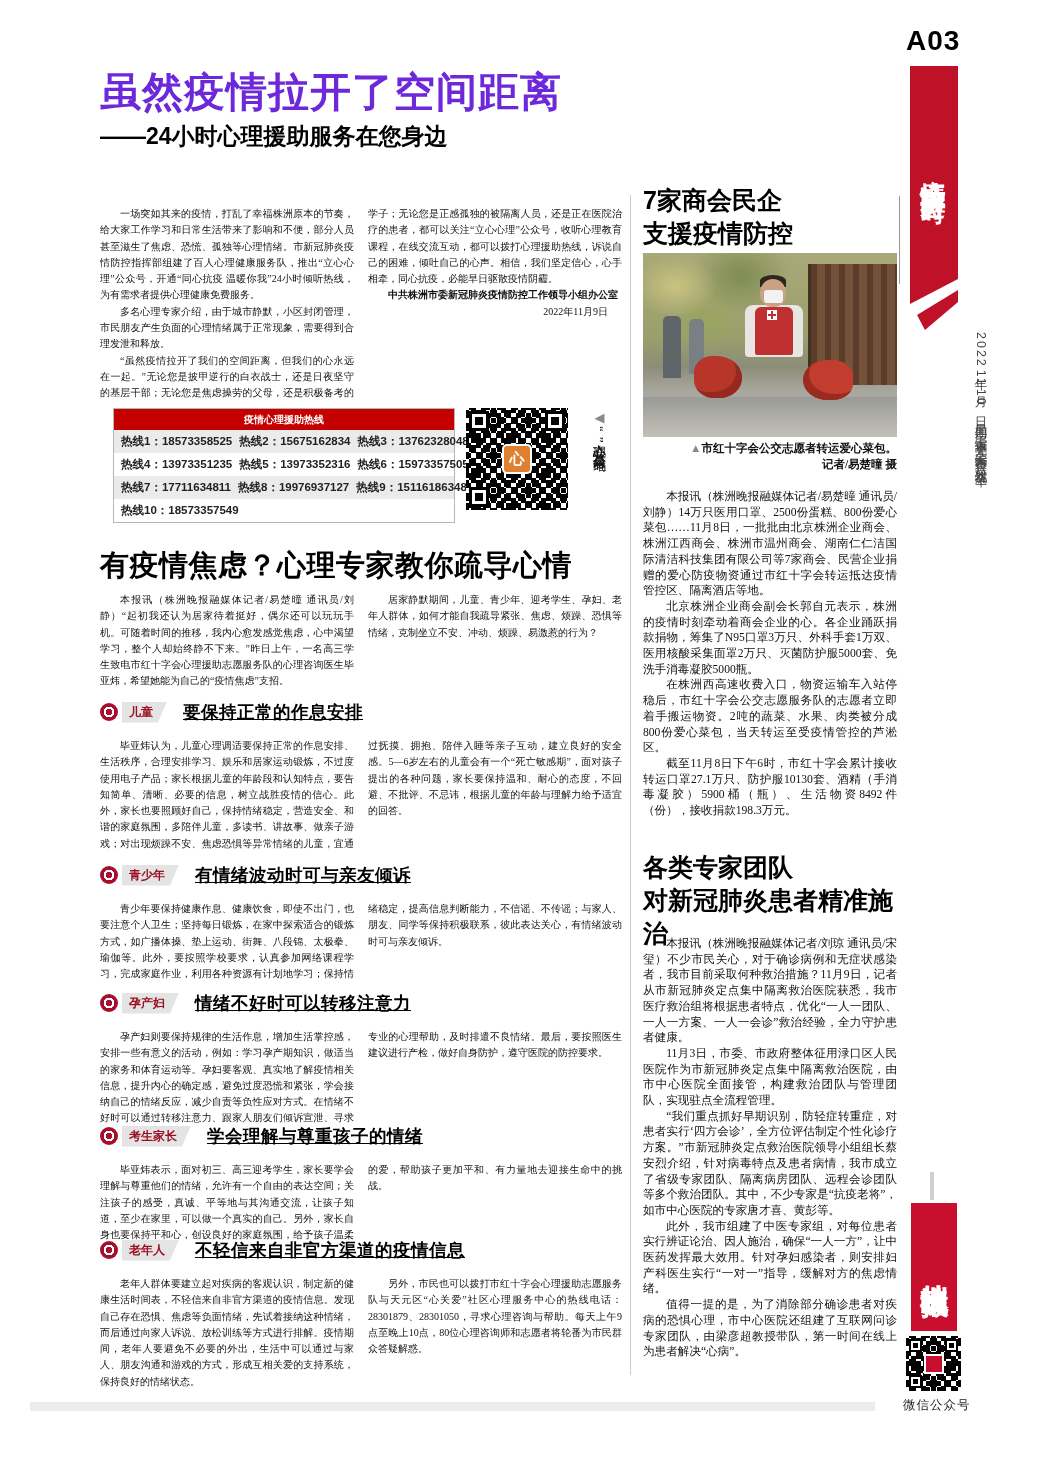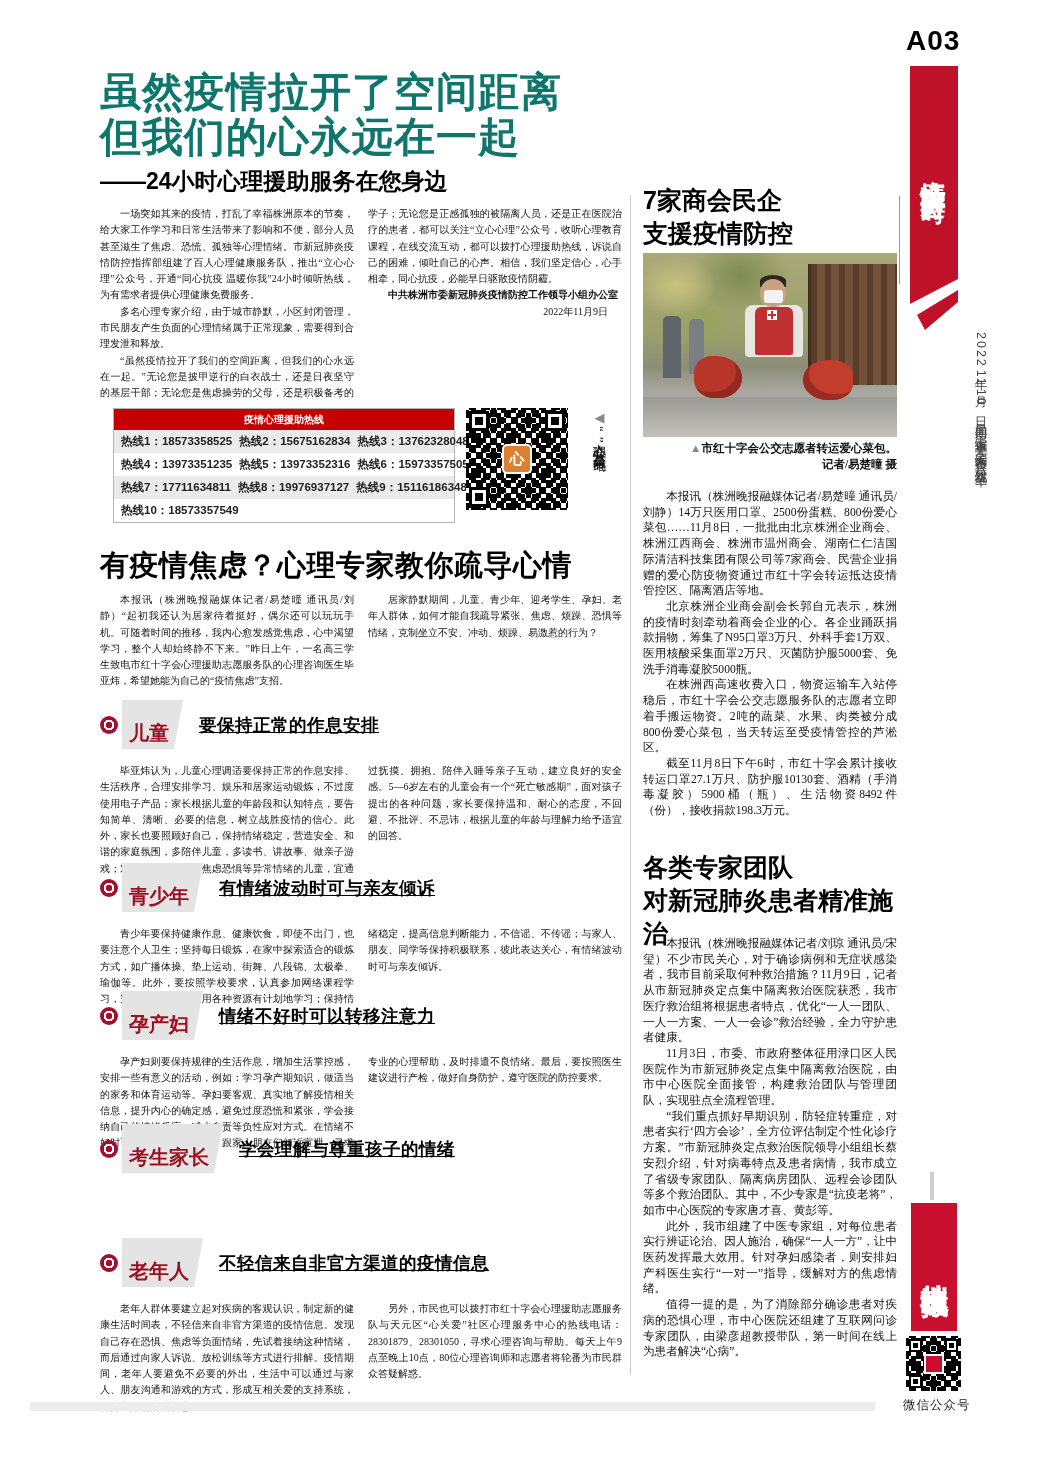--- a/index.html
+++ b/index.html
@@ -4,21 +4,21 @@
 <style>
   html,body{margin:0;padding:0;}
   body{
     width:1039px;height:1459px;position:relative;background:#ffffff;
     font-family:"Liberation Serif","DejaVu Serif",serif;color:#111;
     overflow:hidden;
   }
   .abs{position:absolute;}
   
   .lead-hl{left:100px;top:70px;width:540px;font-family:"Liberation Sans","DejaVu Sans",sans-serif;}
-  .lead-hl .h1{font-size:41px;font-weight:900;line-height:45px;letter-spacing:1px;color:#0f766e;}
+  .lead-hl .h1{font-size:41px;font-weight:900;line-height:45px;letter-spacing:1px;color:#6d28d9;}
   .lead-hl .sub{font-size:23px;font-weight:700;margin-top:6px;color:#000;}
   .guide-hl{left:100px;top:546px;width:540px;font-size:29px;font-weight:900;
     font-family:"Liberation Sans","DejaVu Sans",sans-serif;color:#000;letter-spacing:0.5px;}
   .r-hl{width:258px;font-size:25px;font-weight:900;line-height:33px;
     font-family:"Liberation Sans","DejaVu Sans",sans-serif;color:#000;}
   
   .cols{column-count:2;column-gap:14px;column-fill:auto;overflow:hidden;
     text-align:justify;font-size:10px;line-height:16.3px;}
   .cols p,.rbody p{margin:0;text-indent:2em;}
   .lead-body{left:100px;top:206px;width:522px;height:198px;}
@@ -46,22 +46,22 @@
       width:26px;height:26px;background:#dd8130;border:2px solid #fff;border-radius:5px;
       color:#fff;font-size:15px;line-height:26px;text-align:center;font-weight:bold;}
   .qr-cap{left:572px;top:410px;height:106px;width:36px;writing-mode:vertical-rl;
       font-size:13px;letter-spacing:1px;line-height:17px;}
   .qr-cap .mk{color:#8a8a8a;}
   
   .section{position:absolute;left:100px;width:522px;}
   .sec-head{display:flex;align-items:center;font-family:"Liberation Sans","DejaVu Sans",sans-serif;}
   .donut{width:18px;height:18px;border-radius:50%;flex:0 0 18px;
       background:radial-gradient(circle at 50% 50%,#a50f2d 0 3.5px,#fff 3.5px 5.5px,#a50f2d 5.5px 9px);}
-  .sec-label{color:#9b1022;font-weight:bold;font-size:20px;background:#e4e4e4;
-      padding:20px 14px 2px 7px;margin-left:4px;clip-path:polygon(0 0,100% 0,calc(100% - 9px) 100%,0 100%);}
+  .sec-label{color:#9b1022;font-weight:bold;font-size:12px;background:#e4e4e4;
+      padding:2px 14px 2px 7px;margin-left:4px;clip-path:polygon(0 0,100% 0,calc(100% - 9px) 100%,0 100%);}
   .sec-title{font-size:17.5px;font-weight:bold;color:#000;margin-left:16px;letter-spacing:0.5px;text-decoration:underline;}
   .sec-body{margin-top:14px;}
   
   .vline1{left:630px;top:195px;width:1px;height:1180px;background:#cccccc;}
   .vline2{left:899px;top:196px;width:1px;height:88px;background:#9a9a9a;}
   .vline3{left:930px;top:1172px;width:4px;height:28px;background:#cfcfcf;}
   .botstrip{left:30px;top:1402px;width:845px;height:9px;background:#ececec;}
   
   .photo{left:643px;top:253px;width:254px;height:184px;overflow:hidden;
       background:linear-gradient(#a9a878 0%,#9aa06b 45%,#8c8d79 62%,#a8a79f 75%,#b5b3ac 100%);}
@@ -107,21 +107,20 @@
       font-family:"DejaVu Serif","Liberation Serif",serif;letter-spacing:2px;text-shadow:1px 0 0 #fff;}
   .qr2-stamp{position:absolute;left:50%;top:50%;transform:translate(-50%,-50%);
       width:16px;height:16px;background:#c8102e;border:2px solid #fff;}
   .wechat{left:903px;top:1397px;font-size:12.5px;letter-spacing:1px;color:#222;}
 </style>
 </head>
 <body>
 
 <div class="abs lead-hl">
   <div class="h1">虽然疫情拉开了空间距离</div>
-  <div class="h1">但我们的心永远在一起</div>
   <div class="sub">——24小时心理援助服务在您身边</div>
 </div>
 
 <div class="abs cols lead-body">
   <p>一场突如其来的疫情，打乱了幸福株洲原本的节奏，给大家工作学习和日常生活带来了影响和不便，部分人员甚至滋生了焦虑、恐慌、孤独等心理情绪。市新冠肺炎疫情防控指挥部组建了百人心理健康服务队，推出“立心心理”公众号，开通“同心抗疫 温暖你我”24小时倾听热线，为有需求者提供心理健康免费服务。</p>
   <p>多名心理专家介绍，由于城市静默，小区封闭管理，市民朋友产生负面的心理情绪属于正常现象，需要得到合理发泄和释放。</p>
   <p>“虽然疫情拉开了我们的空间距离，但我们的心永远在一起。”无论您是披甲逆行的白衣战士，还是日夜坚守的基层干部；无论您是焦虑操劳的父母，还是积极备考的学子；无论您是正感孤独的被隔离人员，还是正在医院治疗的患者，都可以关注“立心心理”公众号，收听心理教育课程，在线交流互动，都可以拨打心理援助热线，诉说自己的困难，倾吐自己的心声。相信，我们坚定信心，心手相牵，同心抗疫，必能早日驱散疫情阴霾。</p>
   <p class="signoff">中共株洲市委新冠肺炎疫情防控工作领导小组办公室</p>
   <p class="sign-date">2022年11月9日</p>
 </div>
@@ -194,20 +193,23 @@
   <div class="cols sec-body" style="height:104px;">
     <p>孕产妇则要保持规律的生活作息，增加生活掌控感，安排一些有意义的活动，例如：学习孕产期知识，做适当的家务和体育运动等。孕妇要客观、真实地了解疫情相关信息，提升内心的确定感，避免过度恐慌和紧张，学会接纳自己的情绪反应，减少自责等负性应对方式。在情绪不好时可以通过转移注意力、跟家人朋友们倾诉宣泄、寻求专业的心理帮助，及时排遣不良情绪。最后，要按照医生建议进行产检，做好自身防护，遵守医院的防控要求。</p>
   </div>
 </div>
 
 <div class="section" style="top:1124px;">
   <div class="sec-head">
     <span class="donut"></span>
     <span class="sec-label">考生家长</span>
     <span class="sec-title">学会理解与尊重孩子的情绪</span>
+  </div>
+  <div class="cols sec-body" style="height:86px;">
+    <p>毕亚炜表示，面对初三、高三迎考学生，家长要学会理解与尊重他们的情绪，允许有一个自由的表达空间；关注孩子的感受，真诚、平等地与其沟通交流，让孩子知道，至少在家里，可以做一个真实的自己。另外，家长自身也要保持平和心，创设良好的家庭氛围，给予孩子温柔的爱，帮助孩子更加平和、有力量地去迎接生命中的挑战。</p>
   </div>
 </div>
 
 <div class="section" style="top:1238px;">
   <div class="sec-head">
     <span class="donut"></span>
     <span class="sec-label">老年人</span>
     <span class="sec-title">不轻信来自非官方渠道的疫情信息</span>
   </div>
   <div class="cols sec-body" style="height:138px;">

